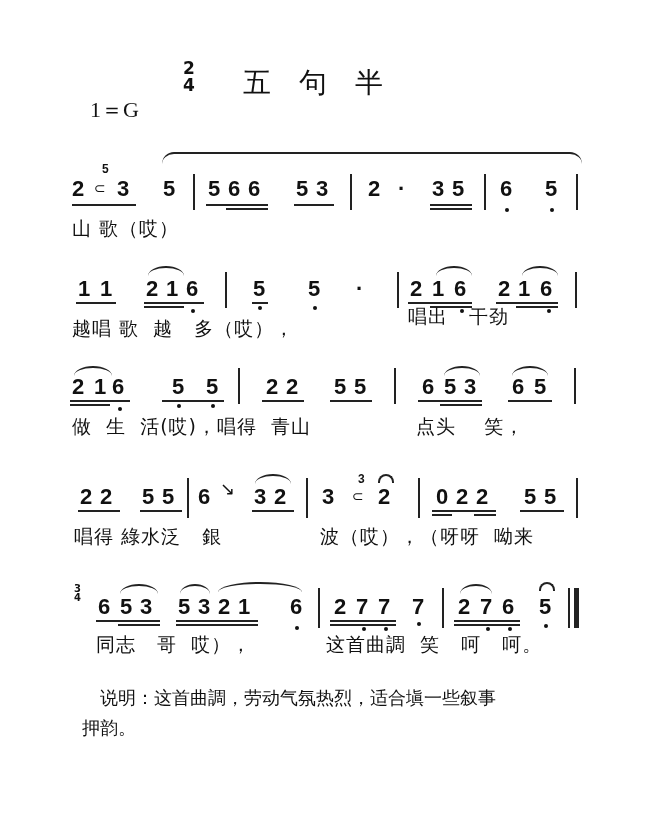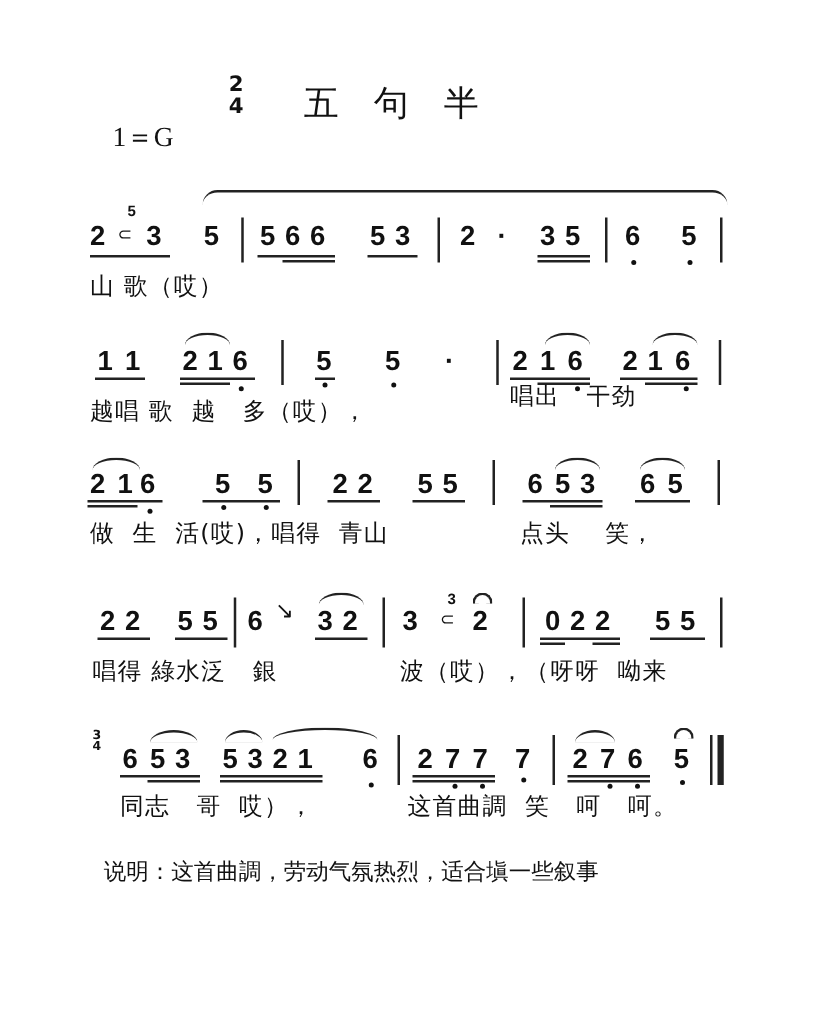--- a/index.html
+++ b/index.html
@@ -10,21 +10,21 @@
   .title { left: 243px; top: 64px; font-size: 28px; letter-spacing: 28px; font-family: "DejaVu Serif", serif; }
   .row { position: absolute; left: 0; width: 652px; }
   .note { position: absolute; font-family: "Liberation Sans", sans-serif; font-weight: bold; font-size: 22px; line-height: 22px; }
   .bar { position: absolute; width: 2px; background: #222; }
   .ul { position: absolute; height: 1.6px; background: #222; }
   .dot { position: absolute; width: 4px; height: 4px; border-radius: 2px; background: #111; }
   .lyr { position: absolute; font-family: "DejaVu Sans", sans-serif; font-size: 19px; white-space: pre; letter-spacing: 1px; }
   .slur { position: absolute; border-top: 2px solid #222; border-radius: 50% 50% 0 0 / 100% 100% 0 0; height: 8px; }
   .grace { position: absolute; font-family: "Liberation Sans", sans-serif; font-weight: bold; font-size: 12px; }
   .ferm { position: absolute; width: 12px; height: 7px; border: 2px solid #222; border-bottom: none; border-radius: 8px 8px 0 0; }
-  .explain { left: 83px; top: 683px; width: 500px; font-size: 18px; line-height: 30px; font-family: "DejaVu Serif", serif; }
+  .explain { left: 100px; top: 683px; width: 500px; font-size: 18px; line-height: 30px; font-family: "DejaVu Serif", serif; }
   .explain .l2 { display: block; margin-left: -18px; }
 </style>
 </head>
 <body>
 
 <div class="abs hdr-key">1＝G</div>
 <div class="abs ts">
   <div>2</div>
   <div>4</div>
 </div>
@@ -216,13 +216,14 @@
   <span class="note" style="left:539px; top:26px;">5</span>
   <div class="dot" style="left:544px; top:54px;"></div>
   <div class="bar" style="left:568px; top:18px; height:40px;"></div>
   <div class="bar" style="left:574px; top:18px; height:40px; width:5px;"></div>
   <div class="lyr" style="left:96px; top:62px;">同志   哥  哎），</div>
   <div class="lyr" style="left:326px; top:62px;">这首曲調  笑   呵   呵。</div>
 </div>
 
 <div class="abs explain">
   <span style="display:block;">说明：这首曲調，劳动气氛热烈，适合塡一些叙事</span>
+  <span class="l2">押韵。</span>
 </div>
 
 </body></html>

